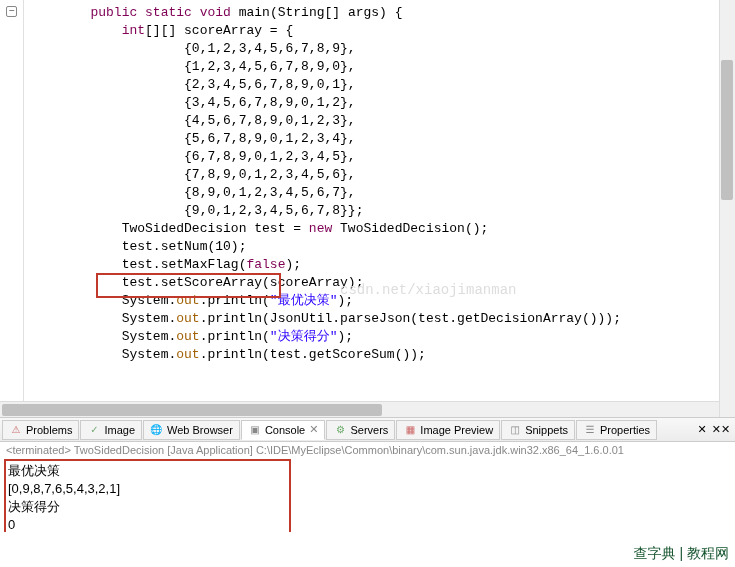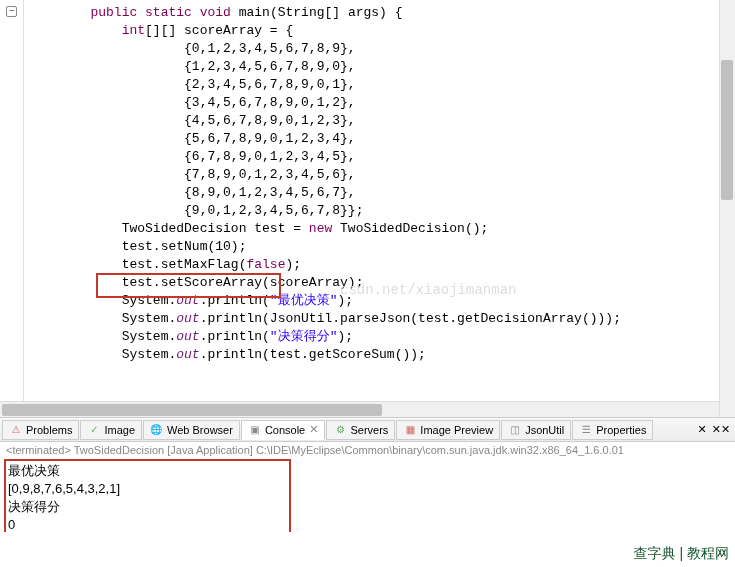--- a/index.html
+++ b/index.html
@@ -6,21 +6,21 @@
     body { font-family: Consolas, 'Courier New', monospace; font-size: 13px; background: #fff; width: 735px; height: 567px; overflow: hidden; position: relative; }
     
     .editor-area { position: relative; height: 418px; overflow: hidden; border-bottom: 1px solid #ccc; }
     .gutter { position: absolute; left: 0; top: 0; width: 24px; height: 100%; background: #fff; border-right: 1px solid #e0e0e0; }
     .fold-icon { position: absolute; left: 6px; top: 6px; width: 11px; height: 11px; border: 1px solid #888; border-radius: 2px; cursor: pointer; display: flex; align-items: center; justify-content: center; font-size: 10px; line-height: 1; color: #555; background: #fff; }
     .code-content { padding: 4px 0 4px 28px; line-height: 18px; white-space: pre; }
     .code-line { height: 18px; }
     
     .kw { color: #7f0055; font-weight: normal; }
     .str { color: #2a00ff; }
-    .field { color: #701a75; font-style: italic; }
+    .field { color: #a16207; }
     .method-call { }
     
     .highlight-box1 { position: absolute; border: 2px solid #c0392b; left: 96px; top: 273px; width: 185px; height: 25px; pointer-events: none; }
     .watermark { position: absolute; left: 340px; top: 282px; color: #ddd; font-family: 'Courier New', monospace; font-size: 14px; pointer-events: none; z-index: 1; }
     
     .scrollbar-v { position: absolute; right: 0; top: 0; width: 16px; height: 100%; background: #f0f0f0; border-left: 1px solid #ddd; }
     .scrollbar-thumb { position: absolute; right: 2px; width: 12px; background: #c0c0c0; border-radius: 2px; top: 60px; height: 140px; }
     .scrollbar-h { position: absolute; bottom: 0; left: 0; right: 16px; height: 16px; background: #f0f0f0; border-top: 1px solid #ddd; }
     .scrollbar-h-thumb { position: absolute; top: 2px; height: 12px; background: #c0c0c0; border-radius: 2px; left: 2px; width: 380px; }
     
@@ -88,21 +88,21 @@
     <div class="tab">
       <span class="tab-icon icon-servers">⚙</span>
       <span>Servers</span>
     </div>
     <div class="tab">
       <span class="tab-icon icon-image">▦</span>
       <span>Image Preview</span>
     </div>
     <div class="tab">
       <span class="tab-icon icon-snippets">◫</span>
-      <span>JsonUtil</span>
+      <span>Snippets</span>
     </div>
     <div class="tab">
       <span class="tab-icon icon-properties">☰</span>
       <span>Properties</span>
     </div>
     <div class="tab-toolbar" id="tab-toolbar">
     <span class="tool-icon">✕</span>
     <span class="tool-icon">✕✕</span>
   </div>
 </div>

